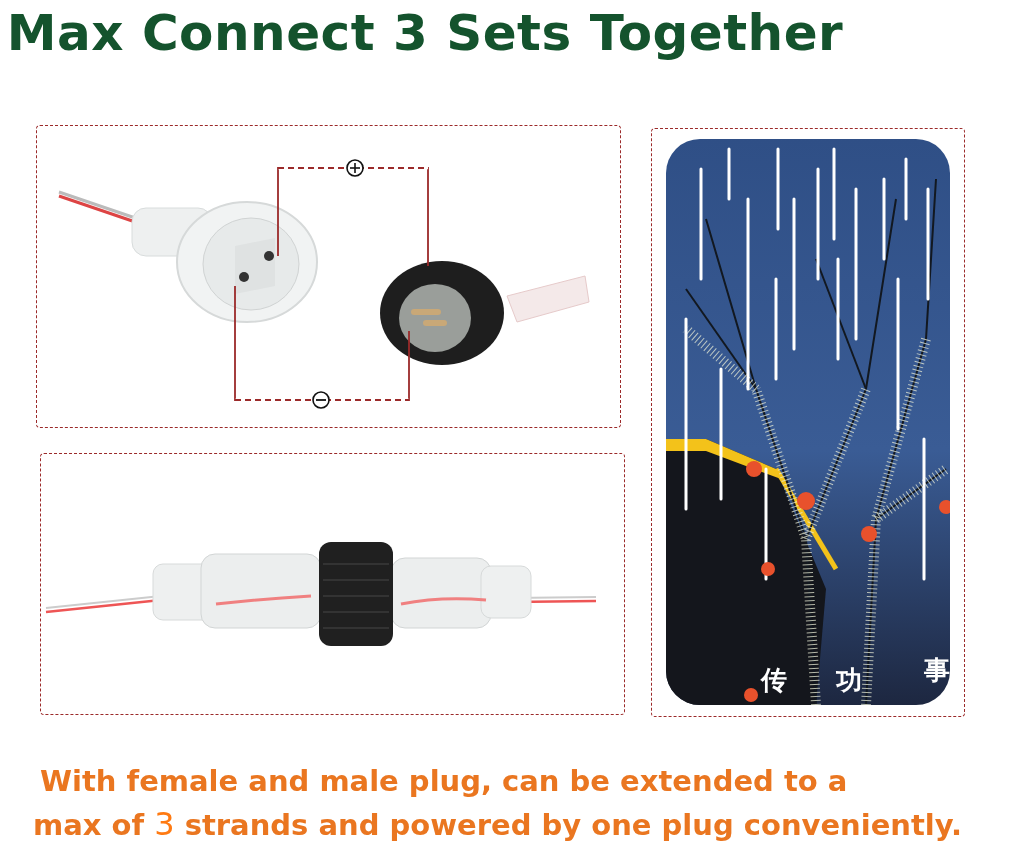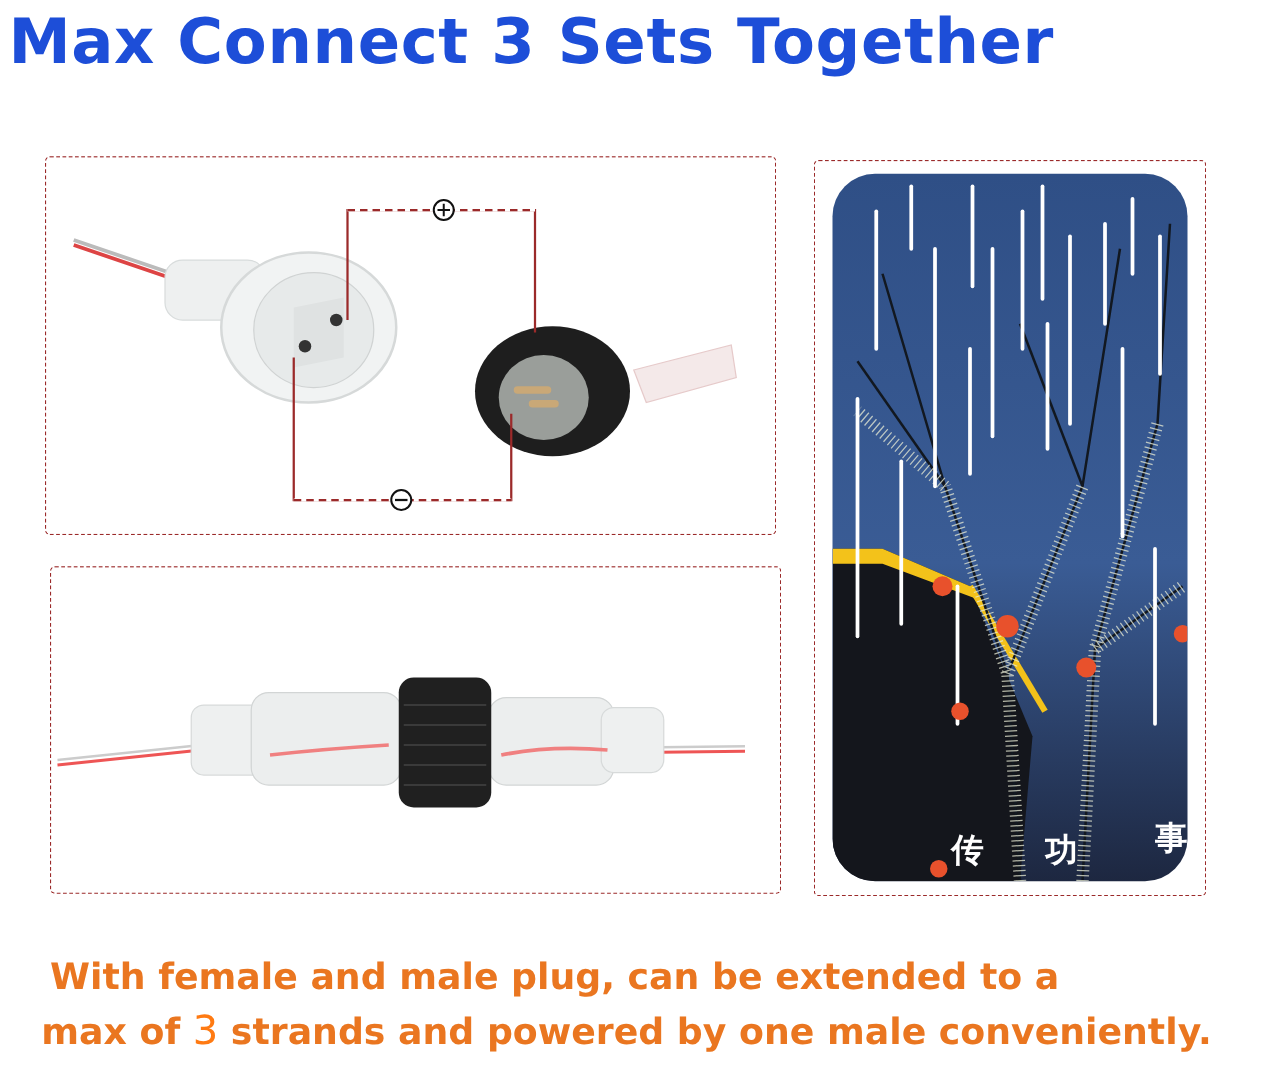--- a/index.html
+++ b/index.html
@@ -1,17 +1,17 @@
 <!DOCTYPE html>
 <html><head>
 <meta charset="utf-8">
 <style>
   html,body{margin:0;padding:0;background:#fff;}
   body{width:1013px;height:867px;position:relative;overflow:hidden;font-family:"DejaVu Sans","Liberation Sans",sans-serif;}
-  .title{position:absolute;left:0;top:2px;width:850px;text-align:center;color:#1d4ed8;font-weight:bold;font-size:50px;letter-spacing:0.5px;line-height:62px;}
+  .title{position:absolute;left:0;top:2px;width:850px;text-align:center;color:#14532d;font-weight:bold;font-size:50px;letter-spacing:0.5px;line-height:62px;}
   .panel{position:absolute;border:1.5px dashed #9b2a2a;border-radius:4px;box-sizing:border-box;background:#fff;}
   #p1{left:36px;top:125px;width:585px;height:303px;}
   #p2{left:40px;top:453px;width:585px;height:262px;}
   #p3{left:651px;top:128px;width:314px;height:589px;}
   .caption{position:absolute;left:0;width:1013px;color:#ea7620;font-weight:bold;font-size:29px;line-height:36px;}
   #cap1{top:763px;left:40px;}
   #cap2{top:806px;left:33px;}
   .num{color:#ff7a12;font-weight:normal;font-size:32px;}
   svg{position:absolute;left:0;top:0;}
   .photo{position:absolute;left:14px;top:10px;width:284px;height:566px;border-radius:34px;overflow:hidden;background:linear-gradient(#2f4f86,#3a5c95 55%,#1d2740);}
@@ -133,13 +133,13 @@
           <circle cx="85" cy="556" r="7"></circle>
       </g>
       <text x="95" y="550" fill="#fff" font-size="26" font-weight="bold" font-family="DejaVu Sans, sans-serif">传</text>
       <text x="170" y="550" fill="#fff" font-size="26" font-weight="bold" font-family="DejaVu Sans, sans-serif">功</text>
       <text x="258" y="540" fill="#fff" font-size="26" font-weight="bold" font-family="DejaVu Sans, sans-serif">事</text>
     </svg>
   </div>
 </div>
 
 <div class="caption" id="cap1">With female and male plug,  can be extended to a</div>
-<div class="caption" id="cap2"><span>max of </span><span class="num">3</span><span> strands and powered by one male conveniently.</span></div>
+<div class="caption" id="cap2"><span>max of </span><span class="num">3</span><span> strands and powered by one plug conveniently.</span></div>
 
 </body></html>

